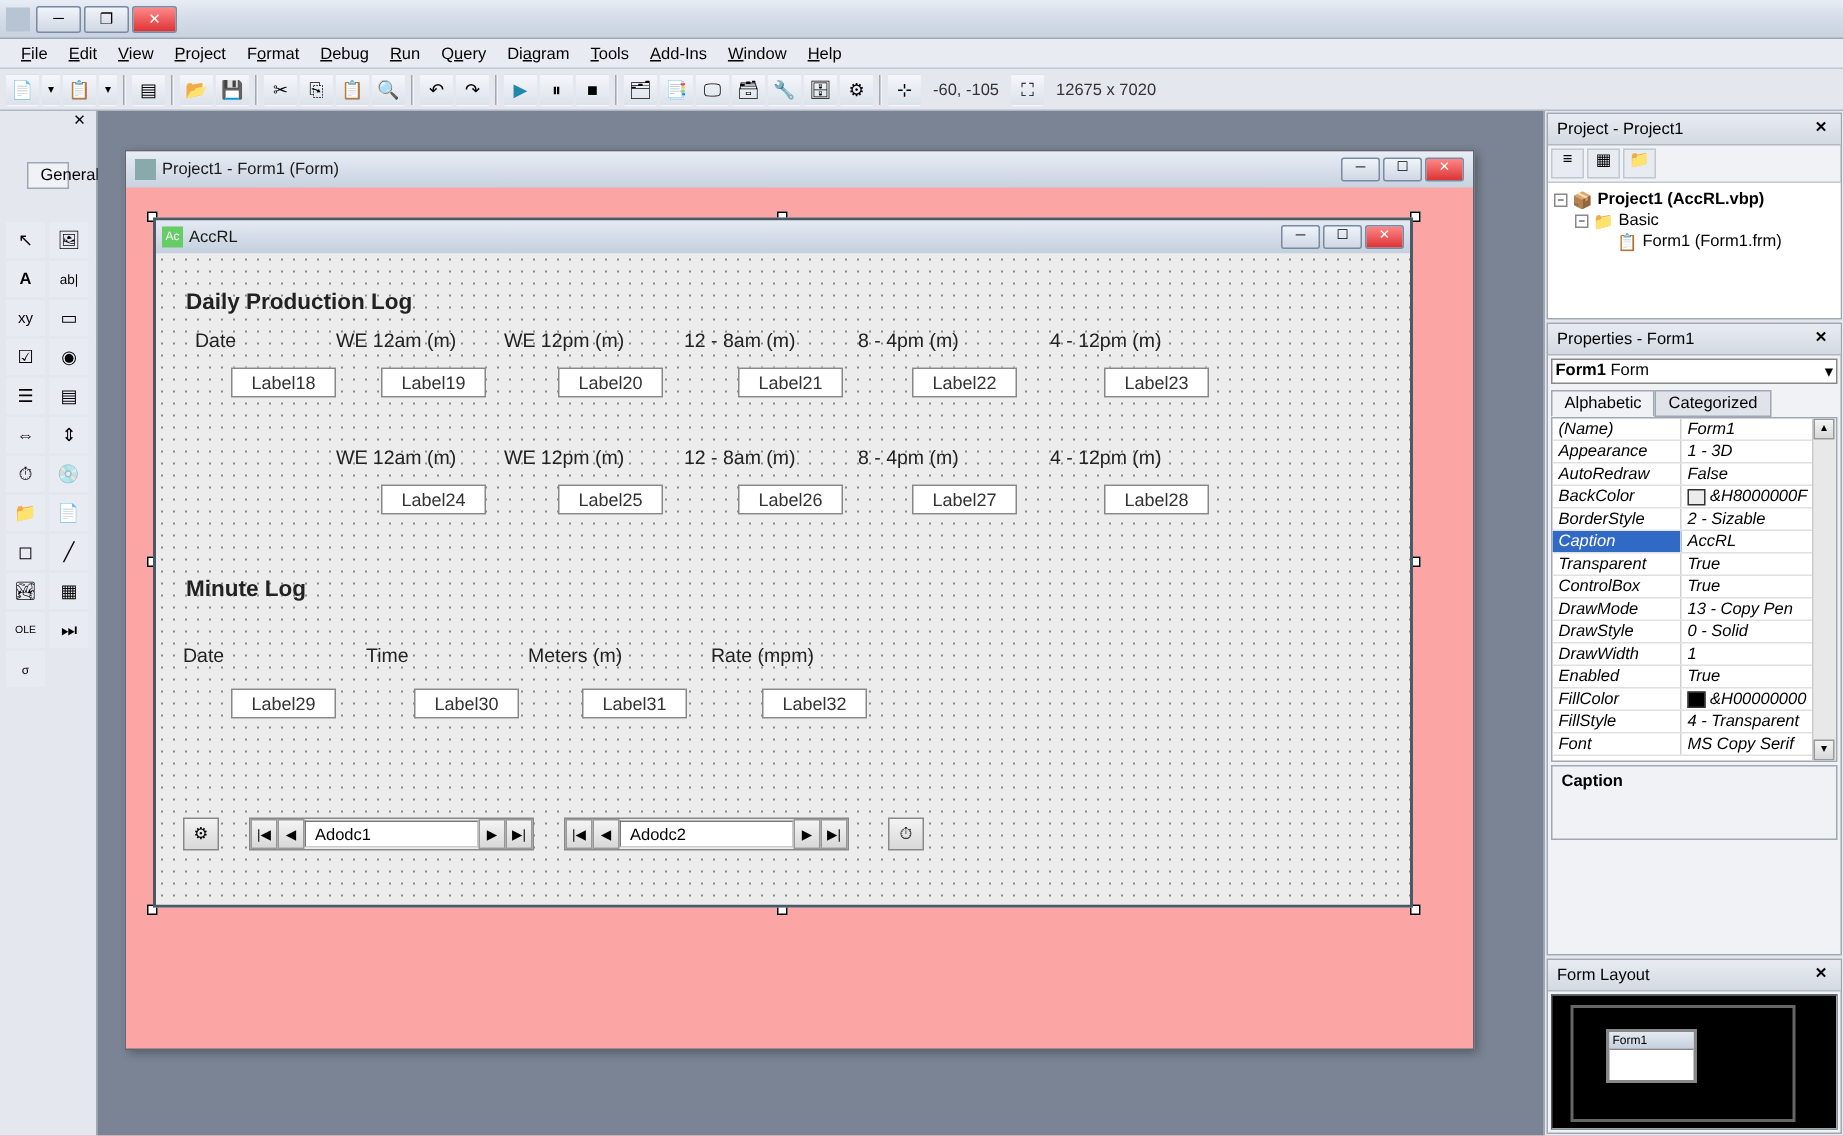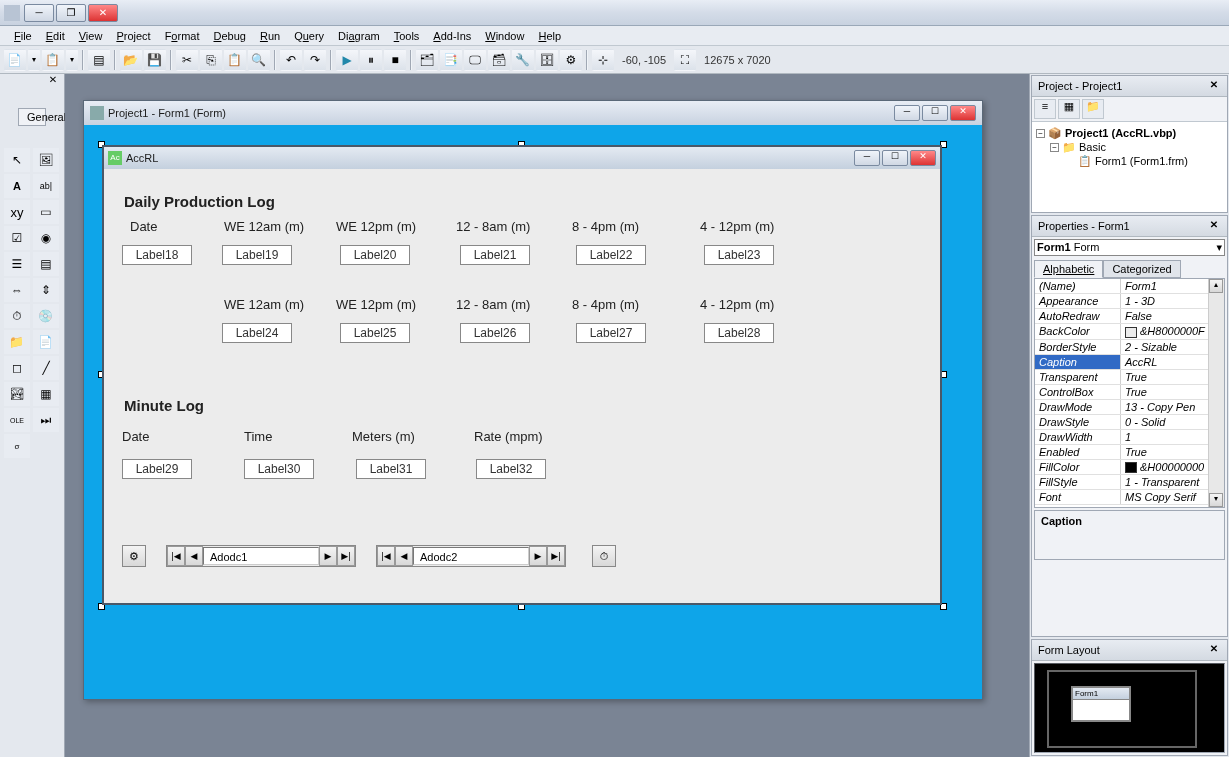--- a/index.html
+++ b/index.html
@@ -26,37 +26,37 @@
 
 .toolbox-wrap { width: 65px; background: #e4e8ee; border-right: 1px solid #a0a8b4; }
 .toolbox-close { height: 16px; display: flex; justify-content: flex-end; padding-right: 4px; }
 .toolbox-x { width: 14px; height: 14px; font-size: 10px; text-align: center; cursor: pointer; }
 .toolbox-tab { background: #f0f2f6; border: 1px solid #a0a8b4; padding: 2px 8px; margin: 18px; }
 .toolbox-grid { display: grid; grid-template-columns: 1fr 1fr; gap: 2px; padding: 4px; }
 .tbx-item { width: 26px; height: 24px; background: #e8ecf2; border: 1px solid transparent; display: flex; align-items: center; justify-content: center; cursor: pointer; font-size: 12px; }
 
 .mdi-area { flex: 1; background: #7a8494; position: relative; overflow: hidden; }
 
-.designer-window { position: absolute; top: 26px; left: 18px; width: 900px; height: 600px; background: #0ea5e9; border: 1px solid #5a6878; box-shadow: 2px 2px 6px rgba(0,0,0,0.3); }
+.designer-window { position: absolute; top: 26px; left: 18px; width: 900px; height: 600px; background: #fca5a5; border: 1px solid #5a6878; box-shadow: 2px 2px 6px rgba(0,0,0,0.3); }
 .dw-titlebar { background: linear-gradient(to bottom, #e8edf5, #c8d2e0); height: 24px; display: flex; align-items: center; padding: 0 6px; }
 .dw-title-icon { width: 14px; height: 14px; background: #8aa; margin-right: 4px; }
 .dw-title-text { flex: 1; color: #1a1a1a; }
 .dw-buttons { display: flex; gap: 2px; }
 .dw-btn { width: 26px; height: 16px; background: linear-gradient(to bottom, #f0f4fa, #d0d8e4); border: 1px solid #7a8aa0; border-radius: 2px; font-size: 9px; text-align: center; cursor: pointer; }
 .dw-btn.close { background: linear-gradient(to bottom, #f88, #d33); color: #fff; }
 
 .form-canvas { position: absolute; top: 44px; left: 18px; width: 840px; height: 460px; background: #ececec; border: 2px solid #4a5868; }
 .form-titlebar { background: linear-gradient(to bottom, #e4eaf2, #c4d0de); height: 22px; display: flex; align-items: center; padding: 0 4px; }
 .form-title-icon { width: 14px; height: 14px; background: #6c6; margin-right: 4px; font-size:8px; color:#fff; text-align:center; line-height:14px; }
 .form-title-text { flex: 1; color: #1a1a1a; }
 .form-body { position: relative; background-image: radial-gradient(circle, #888 0.5px, transparent 0.5px); background-size: 8px 8px; background-color: #ececec; height: calc(100% - 22px); }
 
 .form-label { position: absolute; font-family: Arial, sans-serif; color: #222; }
 .form-heading { font-weight: bold; font-size: 15px; }
-.form-label-box { position: absolute; background: #fff; border: 1px solid #888; padding: 2px 6px; font-family: Arial; font-size: 12px; color: #333; min-width: 70px; text-align: center; }
+.form-label-box { position: absolute; background: #fff; border: 1px solid #888; padding: 2px 6px; font-family: Arial; font-size: 12px; color: #333; min-width: 70px; text-align: center; margin-left: 32px; }
 .form-hdr { font-size: 13px; }
 
 .adodc { position: absolute; display: flex; align-items: center; background: #ececec; border: 1px solid #888; height: 22px; }
 .adodc-btn { width: 18px; height: 20px; background: linear-gradient(#f4f4f4,#d8d8d8); border: 1px solid #999; font-size: 9px; text-align: center; line-height: 18px; cursor: pointer; }
 .adodc-text { flex: 1; padding: 0 6px; background: #fff; height: 18px; line-height: 18px; border: 1px inset #ccc; min-width: 80px; }
 
 .sel-handle { position: absolute; width: 7px; height: 7px; background: #fff; border: 1px solid #000; }
 
 .right-panels { width: 200px; background: #e4e8ee; display: flex; flex-direction: column; border-left: 1px solid #a0a8b4; }
 .panel { border: 1px solid #a0a8b4; margin: 1px; background: #f0f2f6; display: flex; flex-direction: column; }
@@ -69,21 +69,21 @@
 .tree-item { padding: 1px 0; display: flex; align-items: center; gap: 3px; }
 .tree-indent1 { padding-left: 14px; }
 .tree-indent3 { padding-left: 42px; }
 .tree-exp { width: 9px; height: 9px; border: 1px solid #888; font-size: 8px; line-height: 7px; text-align: center; }
 .tree-icon { width: 14px; height: 12px; display: inline-block; }
 .tree-bold { font-weight: bold; }
 
 .prop-combo { width: 100%; border: 1px solid #888; padding: 1px 2px; background: #fff; display: flex; justify-content: space-between; }
 .prop-tabs { display: flex; padding: 2px 2px 0 2px; }
 .prop-tab { padding: 2px 8px; border: 1px solid #a0a8b4; background: #e0e4ea; cursor: pointer; font-size: 11px; }
-.prop-tab.active { background: #f0f2f6; border-bottom-color: #f0f2f6; text-decoration: underline; }
+.prop-tab.active { background: #f0f2f6; border-bottom-color: #f0f2f6; }
 .prop-grid { background: #fff; overflow-y: auto; height: 230px; border: 1px solid #a0a8b4; margin: 0 2px; position:relative; }
 .prop-row { display: flex; border-bottom: 1px solid #e0e0e0; font-size: 11px; font-style: italic; }
 .prop-name { width: 86px; padding: 1px 4px; border-right: 1px solid #d0d0d0; }
 .prop-val { flex: 1; padding: 1px 4px; }
 .prop-row.selected .prop-name { background: #316ac5; color: #fff; }
 .prop-desc { padding: 4px 6px; border: 1px solid #a0a8b4; margin: 2px; font-size: 11px; background: #f0f2f6; height: 50px; }
 .prop-desc-title { font-weight: bold; }
 
 .layout-view { background: #000; height: 90px; margin: 2px; position: relative; border: 1px inset #a0a8b4; }
 .layout-form { position: absolute; top: 14px; left: 22px; width: 60px; height: 36px; background: #fff; border: 2px solid #888; }
@@ -166,21 +166,21 @@
         <div class="toolbox-x">✕</div>
       </div>
     <div class="toolbox-tab">General</div>
     <div class="toolbox-grid">
       <div class="tbx-item">↖</div>
       <div class="tbx-item">🖼</div>
       <div class="tbx-item">
           <b>A</b>
         </div>
       <div class="tbx-item" style="font-size:9px">ab|</div>
-      <div class="tbx-item" style="font-size:13px">xy</div>
+      <div class="tbx-item" style="font-size:10px">xy</div>
       <div class="tbx-item">▭</div>
       <div class="tbx-item">☑</div>
       <div class="tbx-item">◉</div>
       <div class="tbx-item">☰</div>
       <div class="tbx-item">▤</div>
       <div class="tbx-item">⇔</div>
       <div class="tbx-item">⇕</div>
       <div class="tbx-item">⏱</div>
       <div class="tbx-item">💿</div>
       <div class="tbx-item">📁</div>
@@ -248,21 +248,21 @@
           <div class="form-label form-hdr" style="top:128px;left:352px">12 - 8am (m)</div>
           <div class="form-label form-hdr" style="top:128px;left:468px">8 - 4pm (m)</div>
           <div class="form-label form-hdr" style="top:128px;left:596px">4 - 12pm (m)</div>
 
           <div class="form-label-box" style="top:154px;left:118px">Label24</div>
           <div class="form-label-box" style="top:154px;left:236px">Label25</div>
           <div class="form-label-box" style="top:154px;left:356px">Label26</div>
           <div class="form-label-box" style="top:154px;left:472px">Label27</div>
           <div class="form-label-box" style="top:154px;left:600px">Label28</div>
 
-          <div class="form-label form-heading" style="top:228px;left:20px">Minute Log</div>
+          <div class="form-label form-heading" style="top:215px;left:20px">Minute Log</div>
 
           <div class="form-label form-hdr" style="top:260px;left:18px">Date</div>
           <div class="form-label form-hdr" style="top:260px;left:140px">Time</div>
           <div class="form-label form-hdr" style="top:260px;left:248px">Meters (m)</div>
           <div class="form-label form-hdr" style="top:260px;left:370px">Rate (mpm)</div>
 
           <div class="form-label-box" style="top:290px;left:18px">Label29</div>
           <div class="form-label-box" style="top:290px;left:140px">Label30</div>
           <div class="form-label-box" style="top:290px;left:252px">Label31</div>
           <div class="form-label-box" style="top:290px;left:372px">Label32</div>
@@ -384,21 +384,21 @@
           <div class="prop-row">
             <div class="prop-name">Enabled</div>
             <div class="prop-val">True</div>
           </div>
           <div class="prop-row">
             <div class="prop-name">FillColor</div>
             <div class="prop-val"><span class="color-swatch" style="background: rgb(0, 0, 0);"></span>&amp;H00000000</div>
           </div>
           <div class="prop-row">
             <div class="prop-name">FillStyle</div>
-            <div class="prop-val">1 - Transparent</div>
+            <div class="prop-val">4 - Transparent</div>
           </div>
           <div class="prop-row">
             <div class="prop-name">Font</div>
             <div class="prop-val">MS Copy Serif</div>
           </div>
           <div class="scrollbar-v">
           <div class="sb-btn">▴</div>
           <div class="sb-btn" style="position:absolute;bottom:0">▾</div>
         </div>
       </div>

